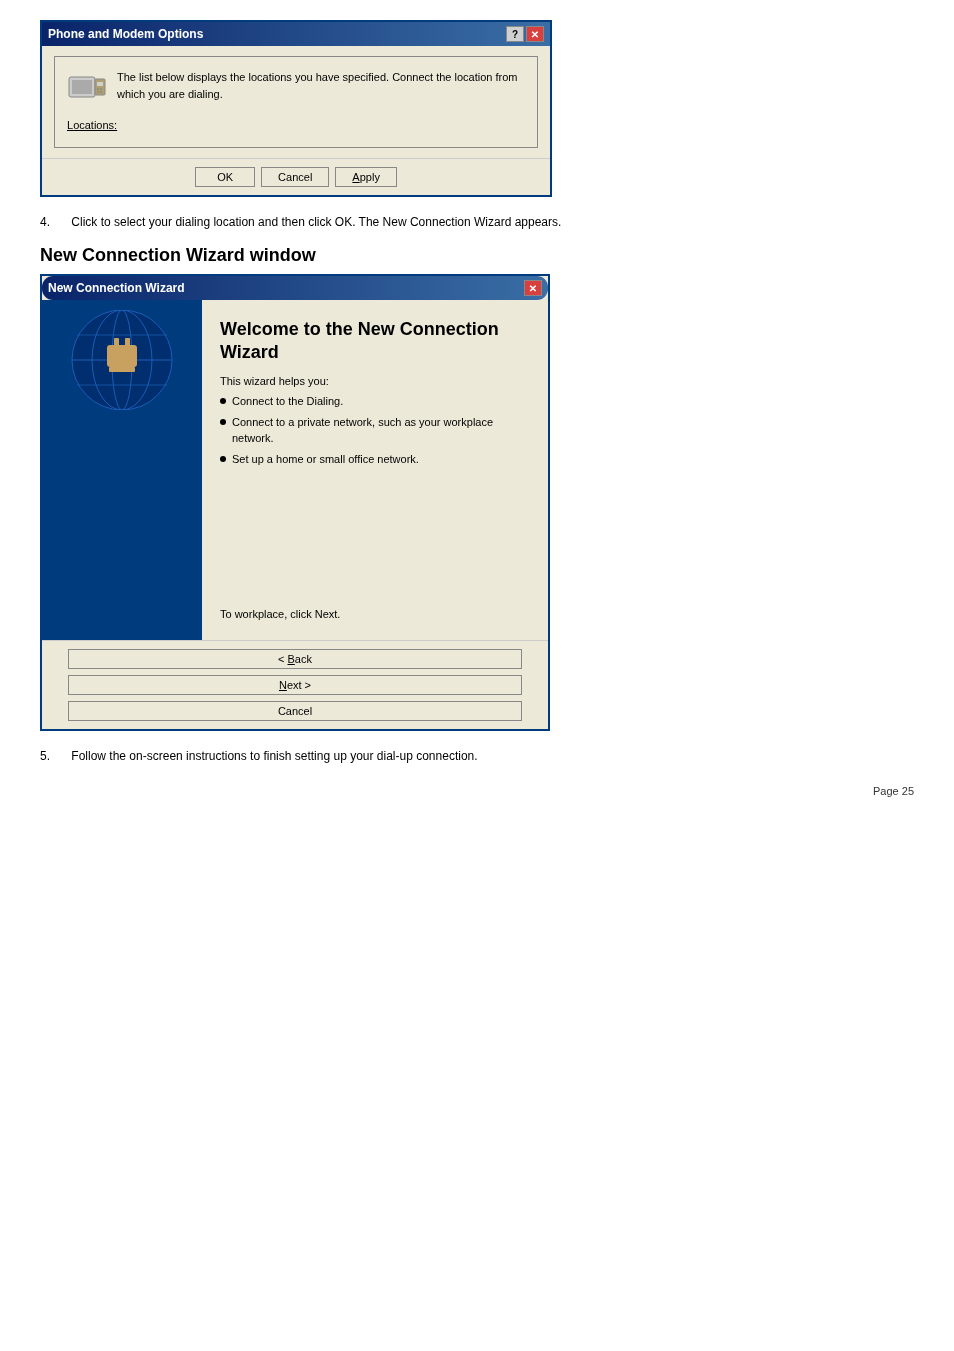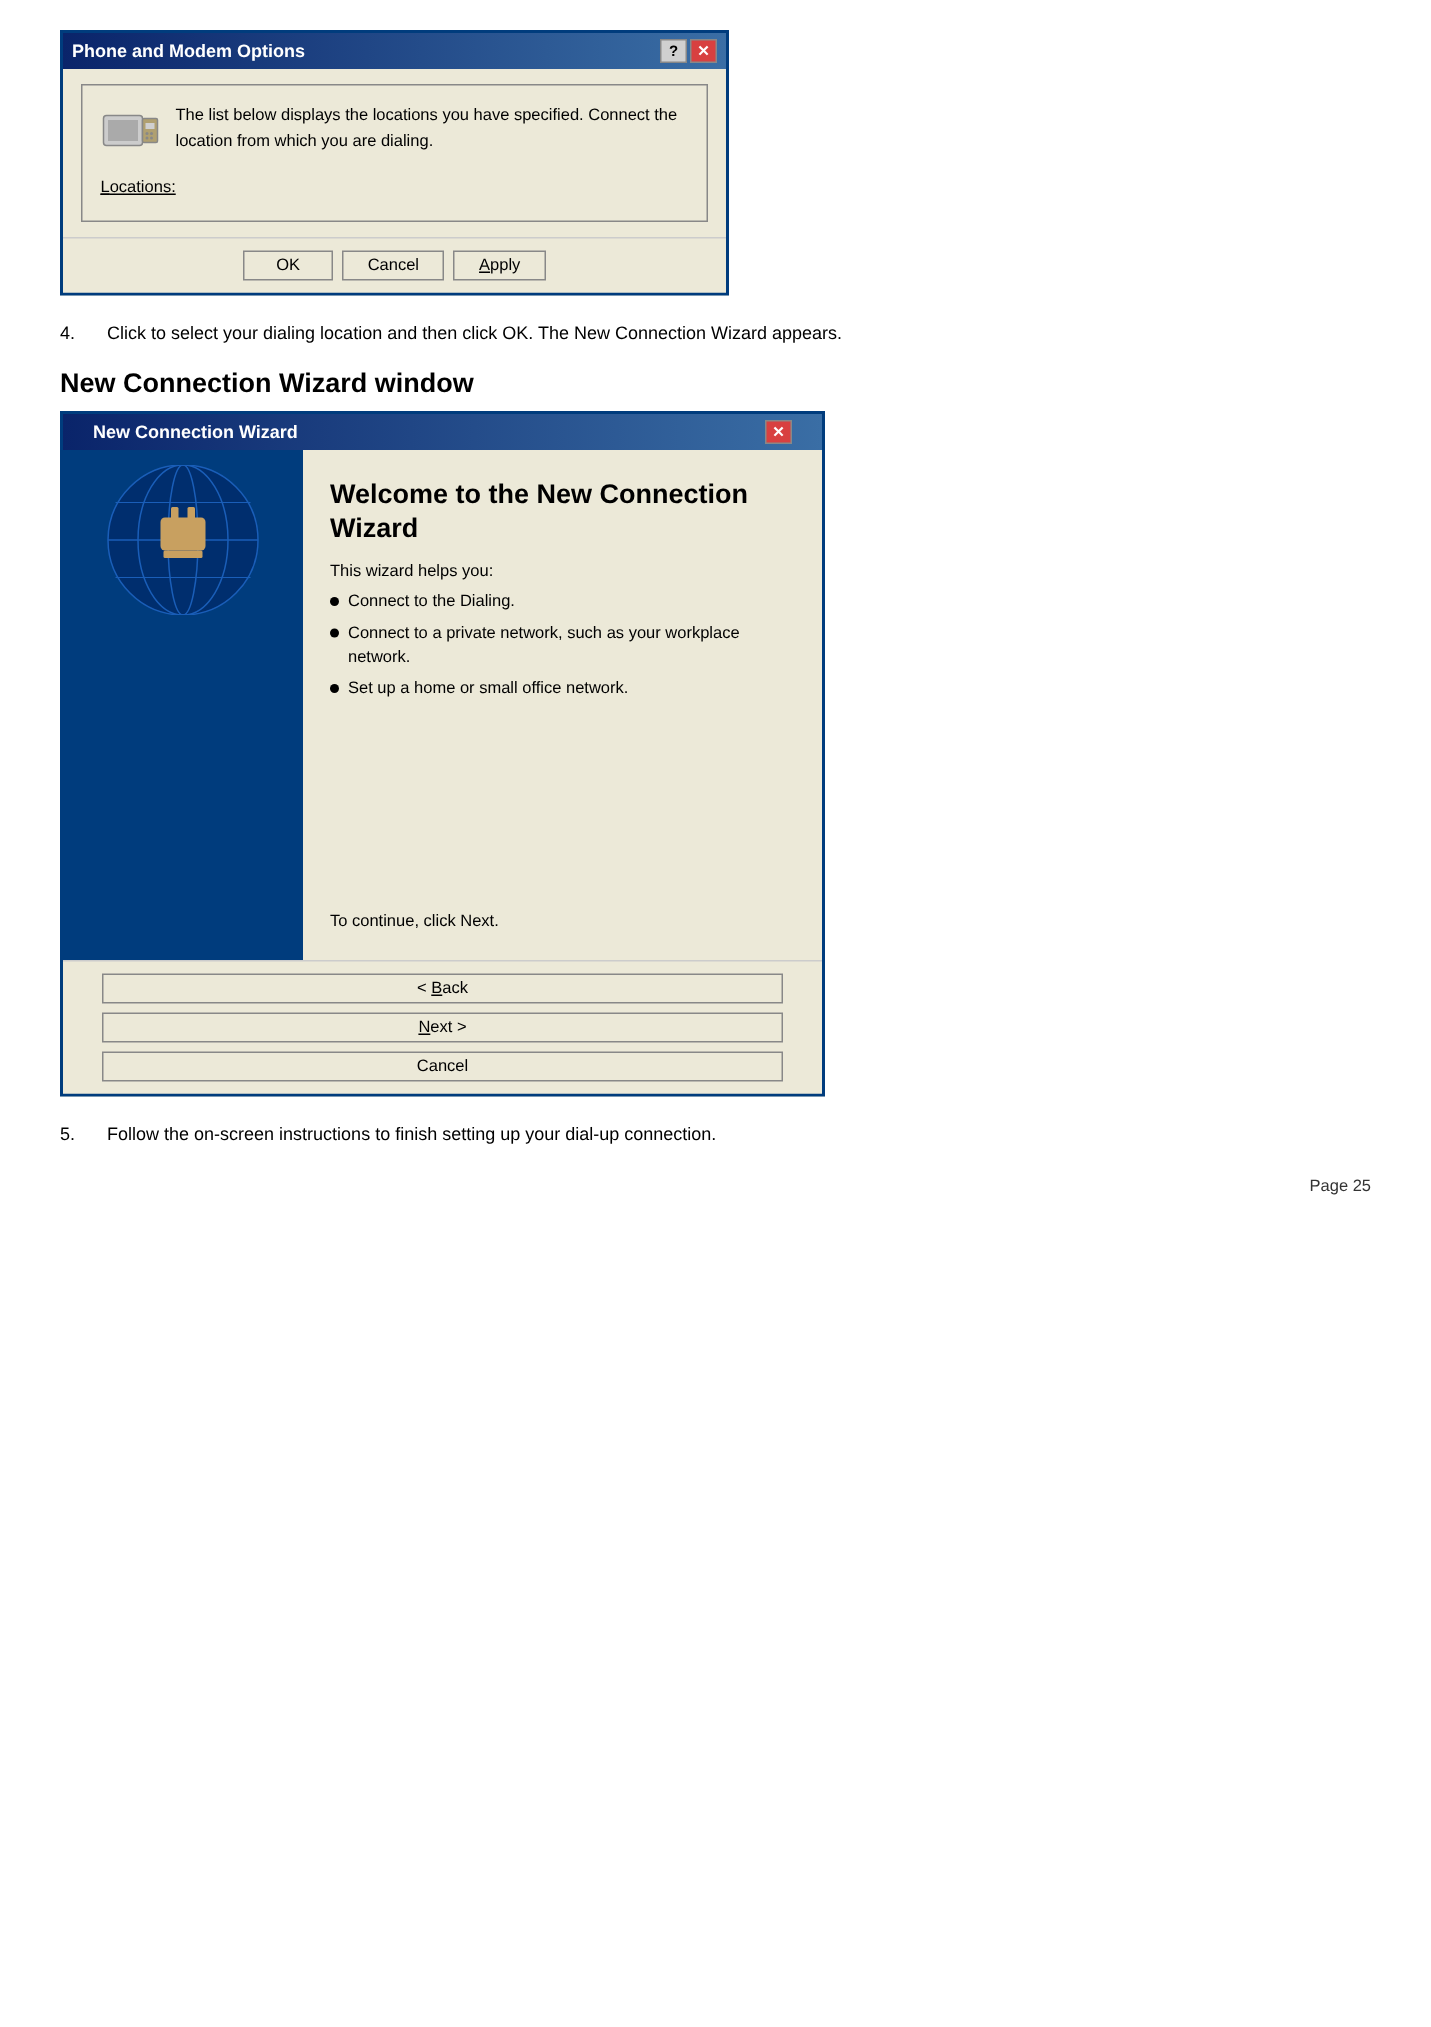--- a/index.html
+++ b/index.html
@@ -29,21 +29,21 @@
     
     .section-heading {
       font-weight: bold;
       font-size: 18px;
       margin: 10px 0 8px 0;
     }
 
     
     .dialog {
       border: 2px solid #003c7d;
-      width: 446px;
+      width: 512px;
       background: #ece9d8;
       margin-bottom: 16px;
     }
 
     .dialog-titlebar {
       background: linear-gradient(to right, #0a246a, #3a6ea5);
       color: #fff;
       font-size: 12px;
       font-weight: bold;
       padding: 4px 6px;
@@ -234,25 +234,26 @@
       width: 510px;
       background: #ece9d8;
       margin-bottom: 16px;
     }
 
     .wizard-titlebar {
       background: linear-gradient(to right, #0a246a, #3a6ea5);
       color: #fff;
       font-size: 12px;
       font-weight: bold;
-      padding: 4px 20px;
+      padding: 4px 6px;
       display: flex;
       align-items: center;
       justify-content: space-between;
       height: 24px;
+      border-radius: 11px;
     }
 
     .wizard-body {
       display: flex;
       min-height: 340px;
     }
 
     .wizard-sidebar {
       width: 160px;
       background: #003c7d;
@@ -432,21 +433,21 @@
         </li>
         <li>
           <div class="bullet"></div>
           <span>Connect to a private network, such as your workplace network.</span>
         </li>
         <li>
           <div class="bullet"></div>
           <span>Set up a home or small office network.</span>
         </li>
       </ul>
-      <div class="wizard-continue">To continue, click Next.</div>
+      <div class="wizard-continue">To workplace, click Next.</div>
     </div>
   </div>
 
   <div class="wizard-footer">
     <button class="btn">&lt; <u>B</u>ack</button>
     <button class="btn"><u>N</u>ext &gt;</button>
     <button class="btn">Cancel</button>
   </div>
 </div>
 

